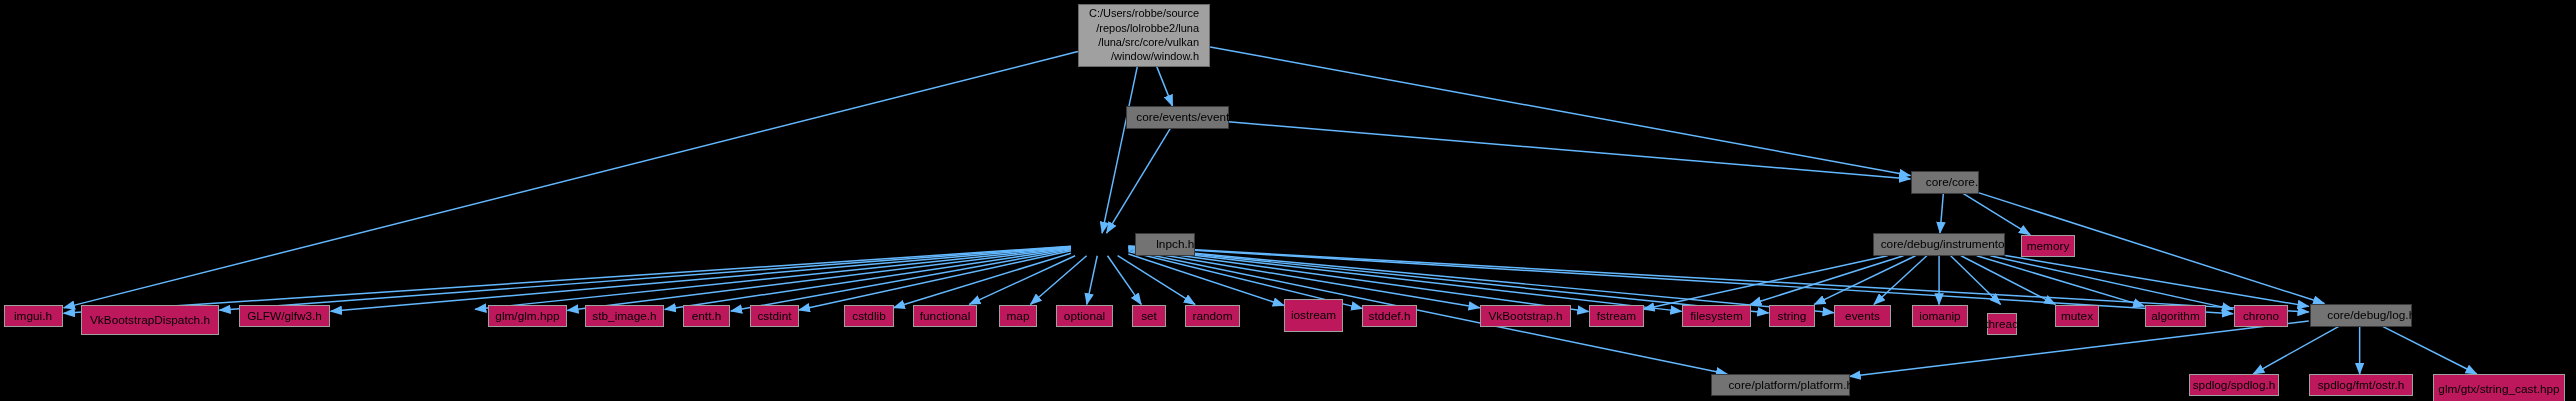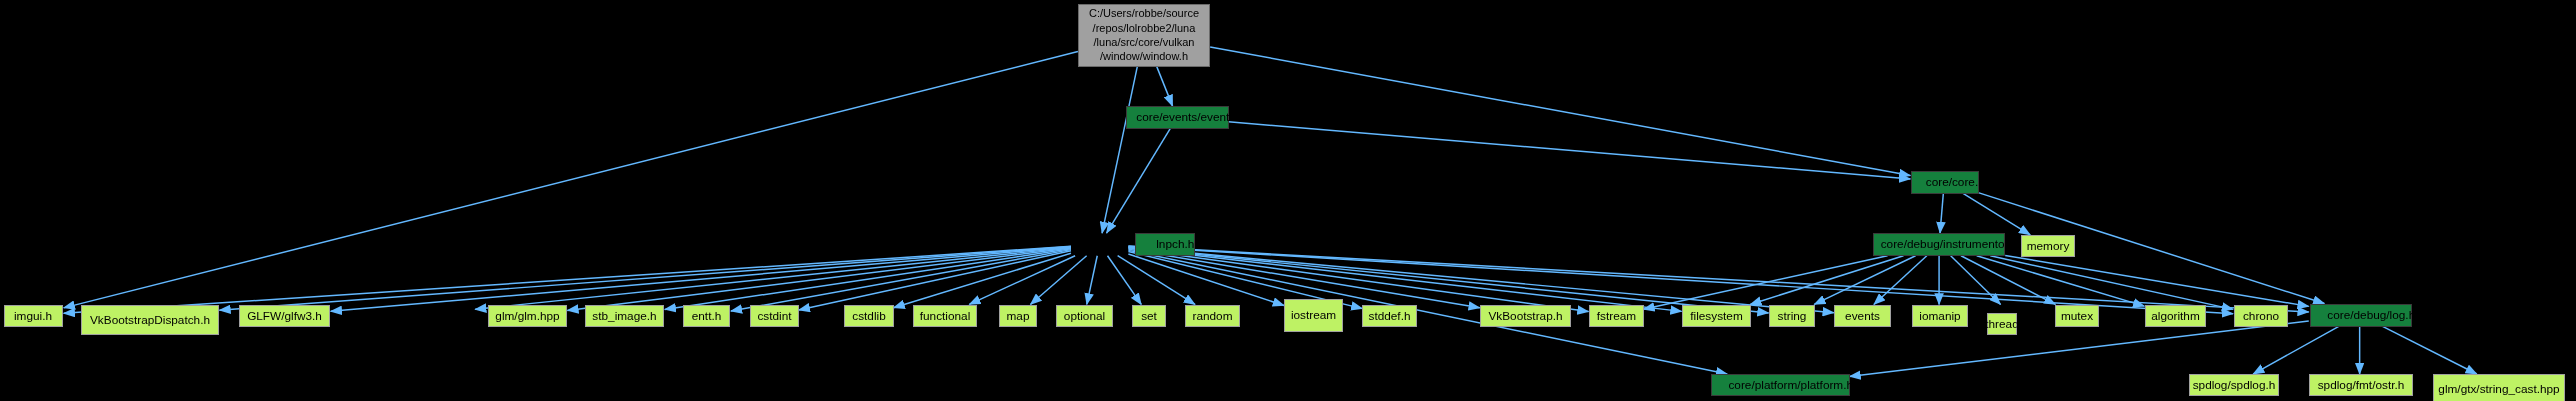--- a/index.html
+++ b/index.html
@@ -8,30 +8,30 @@
     width:2576px;height:401px;
     background:#000;
     font-family:"Liberation Sans", sans-serif;
     overflow:hidden;
   }
   #edges{position:absolute;left:0;top:0;width:2576px;height:401px;}
   .node{
     position:absolute;
     box-sizing:border-box;
     display:flex;align-items:center;justify-content:center;
-    text-align:center;
+    text-align:right;
     color:#000;
     font-size:11.8px;
     line-height:15px;
     z-index:2;
     padding:0 3.5px;
   }
   .node span{white-space:pre-line;}
-  .kind-int{background:#15803d;border:1.7px solid #3a3a3a;padding-left:24px;}
-  .kind-ext{background:#bef264;border:1.7px solid #a0a0a0;}
+  .kind-int{background:#737373;border:1.7px solid #3a3a3a;padding-left:24px;}
+  .kind-ext{background:#be185d;border:1.7px solid #a0a0a0;}
   .kind-root{background:#a0a0a0;border:1.7px solid #6a6a6a;font-size:11px;line-height:14.4px;}
 </style>
 </head>
 <body>
 
 <div id="graph">
   <svg id="edges" viewBox="0 0 2959 461" width="2576" height="401">
       <defs>
         <marker id="arrow" markerUnits="userSpaceOnUse" markerWidth="14" markerHeight="11" refX="13" refY="5.5" orient="auto">
           <path d="M0,0 L14,5.5 L0,11 z" fill="#63b8ff"></path>

